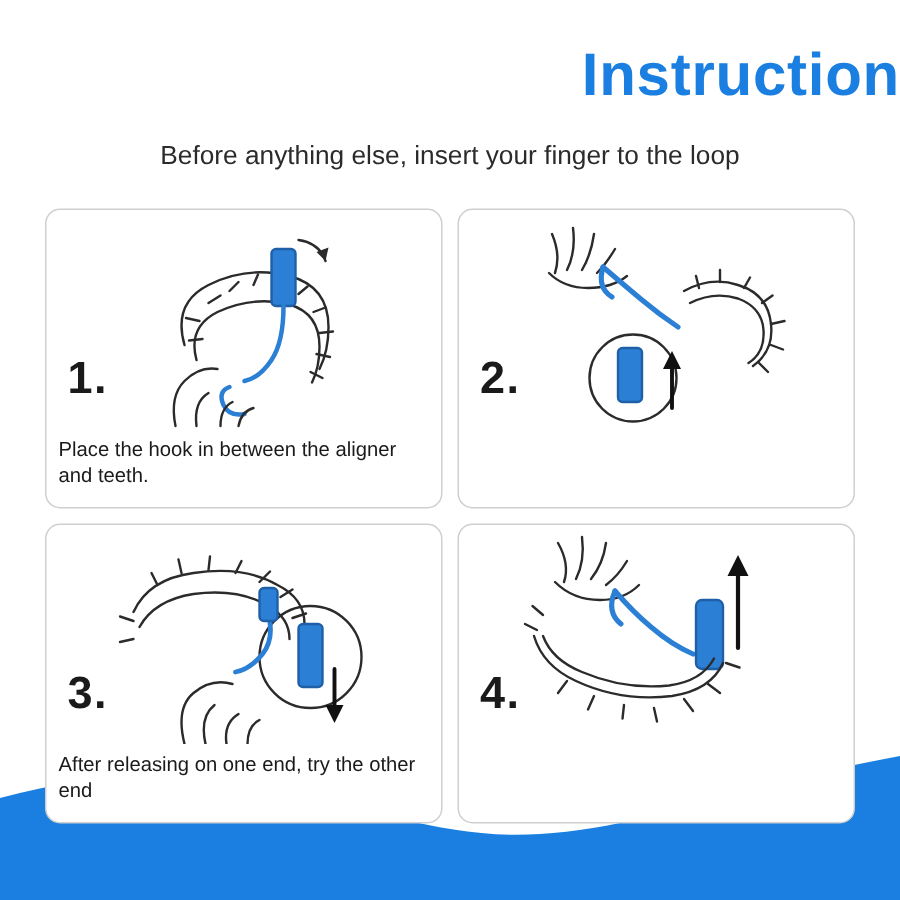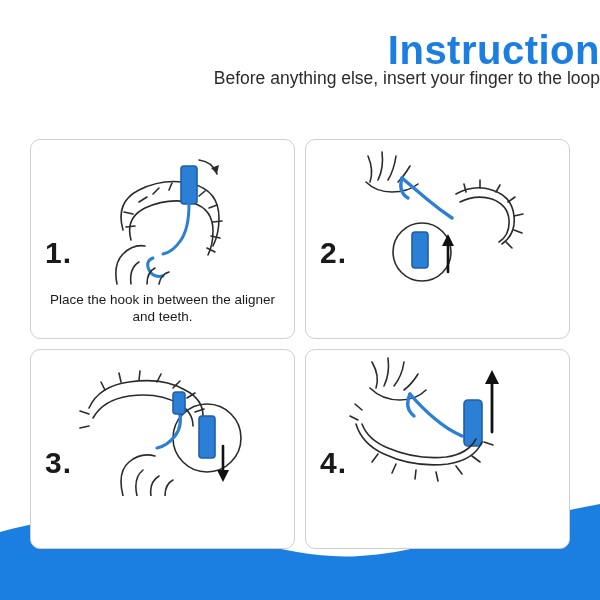--- a/index.html
+++ b/index.html
@@ -37,24 +37,24 @@
     width: 600px;
     text-align: right;
     font-size: 40px;
     font-weight: bold;
     color: #1a7fe0;
     letter-spacing: 0.5px;
     z-index: 3;
   }
   .subtitle {
     position: absolute;
-    top: 68px;
-    left: 0;
-    width: 600px;
-    text-align: right;
+    top: 93px;
+    left: 0;
+    width: 600px;
+    text-align: center;
     font-size: 17.5px;
     color: #2b2b2b;
     z-index: 3;
   }
   .grid {
     position: absolute;
     top: 139px;
     left: 30px;
     width: 540px;
     height: 425px;
@@ -86,21 +86,21 @@
     font-size: 30px;
     font-weight: bold;
     color: #1a1a1a;
     letter-spacing: 1px;
   }
   .card-caption {
     position: absolute;
     left: 8px;
     right: 8px;
     bottom: 12px;
-    text-align: center;
+    text-align: left;
     font-size: 13.5px;
     line-height: 1.3;
     color: #1a1a1a;
   }
   .card-caption.single {
     bottom: 21px;
   }
 </style>
 </head>
 <body>
@@ -193,20 +193,21 @@
             <path d="M106 142 q-4 -18 6 -26"></path>
             <path d="M120 142 q-2 -14 8 -20"></path>
             <path d="M134 142 q0 -12 8 -16"></path>
 
             <path d="M192 92 l0 32" stroke="#111" stroke-width="2.6"></path>
             <path d="M192 128 l-6 -12 l12 0 z" fill="#111" stroke="none"></path>
           </g>
         </svg>
       </div>
       <div class="step-num">3.</div>
+      <div class="card-caption">After releasing on one end, try the other end</div>
     </div>
 
     <div class="card">
       <div class="card-art">
         <svg width="262" height="142" viewBox="0 0 262 142" xmlns="http://www.w3.org/2000/svg">
           <g fill="none" stroke="#2b2b2b" stroke-width="1.6" stroke-linecap="round" stroke-linejoin="round">
 
             <path d="M66 8 q8 14 4 26 M82 4 q2 16 -4 28 M98 8 q-2 14 -10 24 M112 20 q-6 10 -14 16"></path>
             <path d="M64 34 q12 12 30 12 q16 0 26 -10"></path>
 

